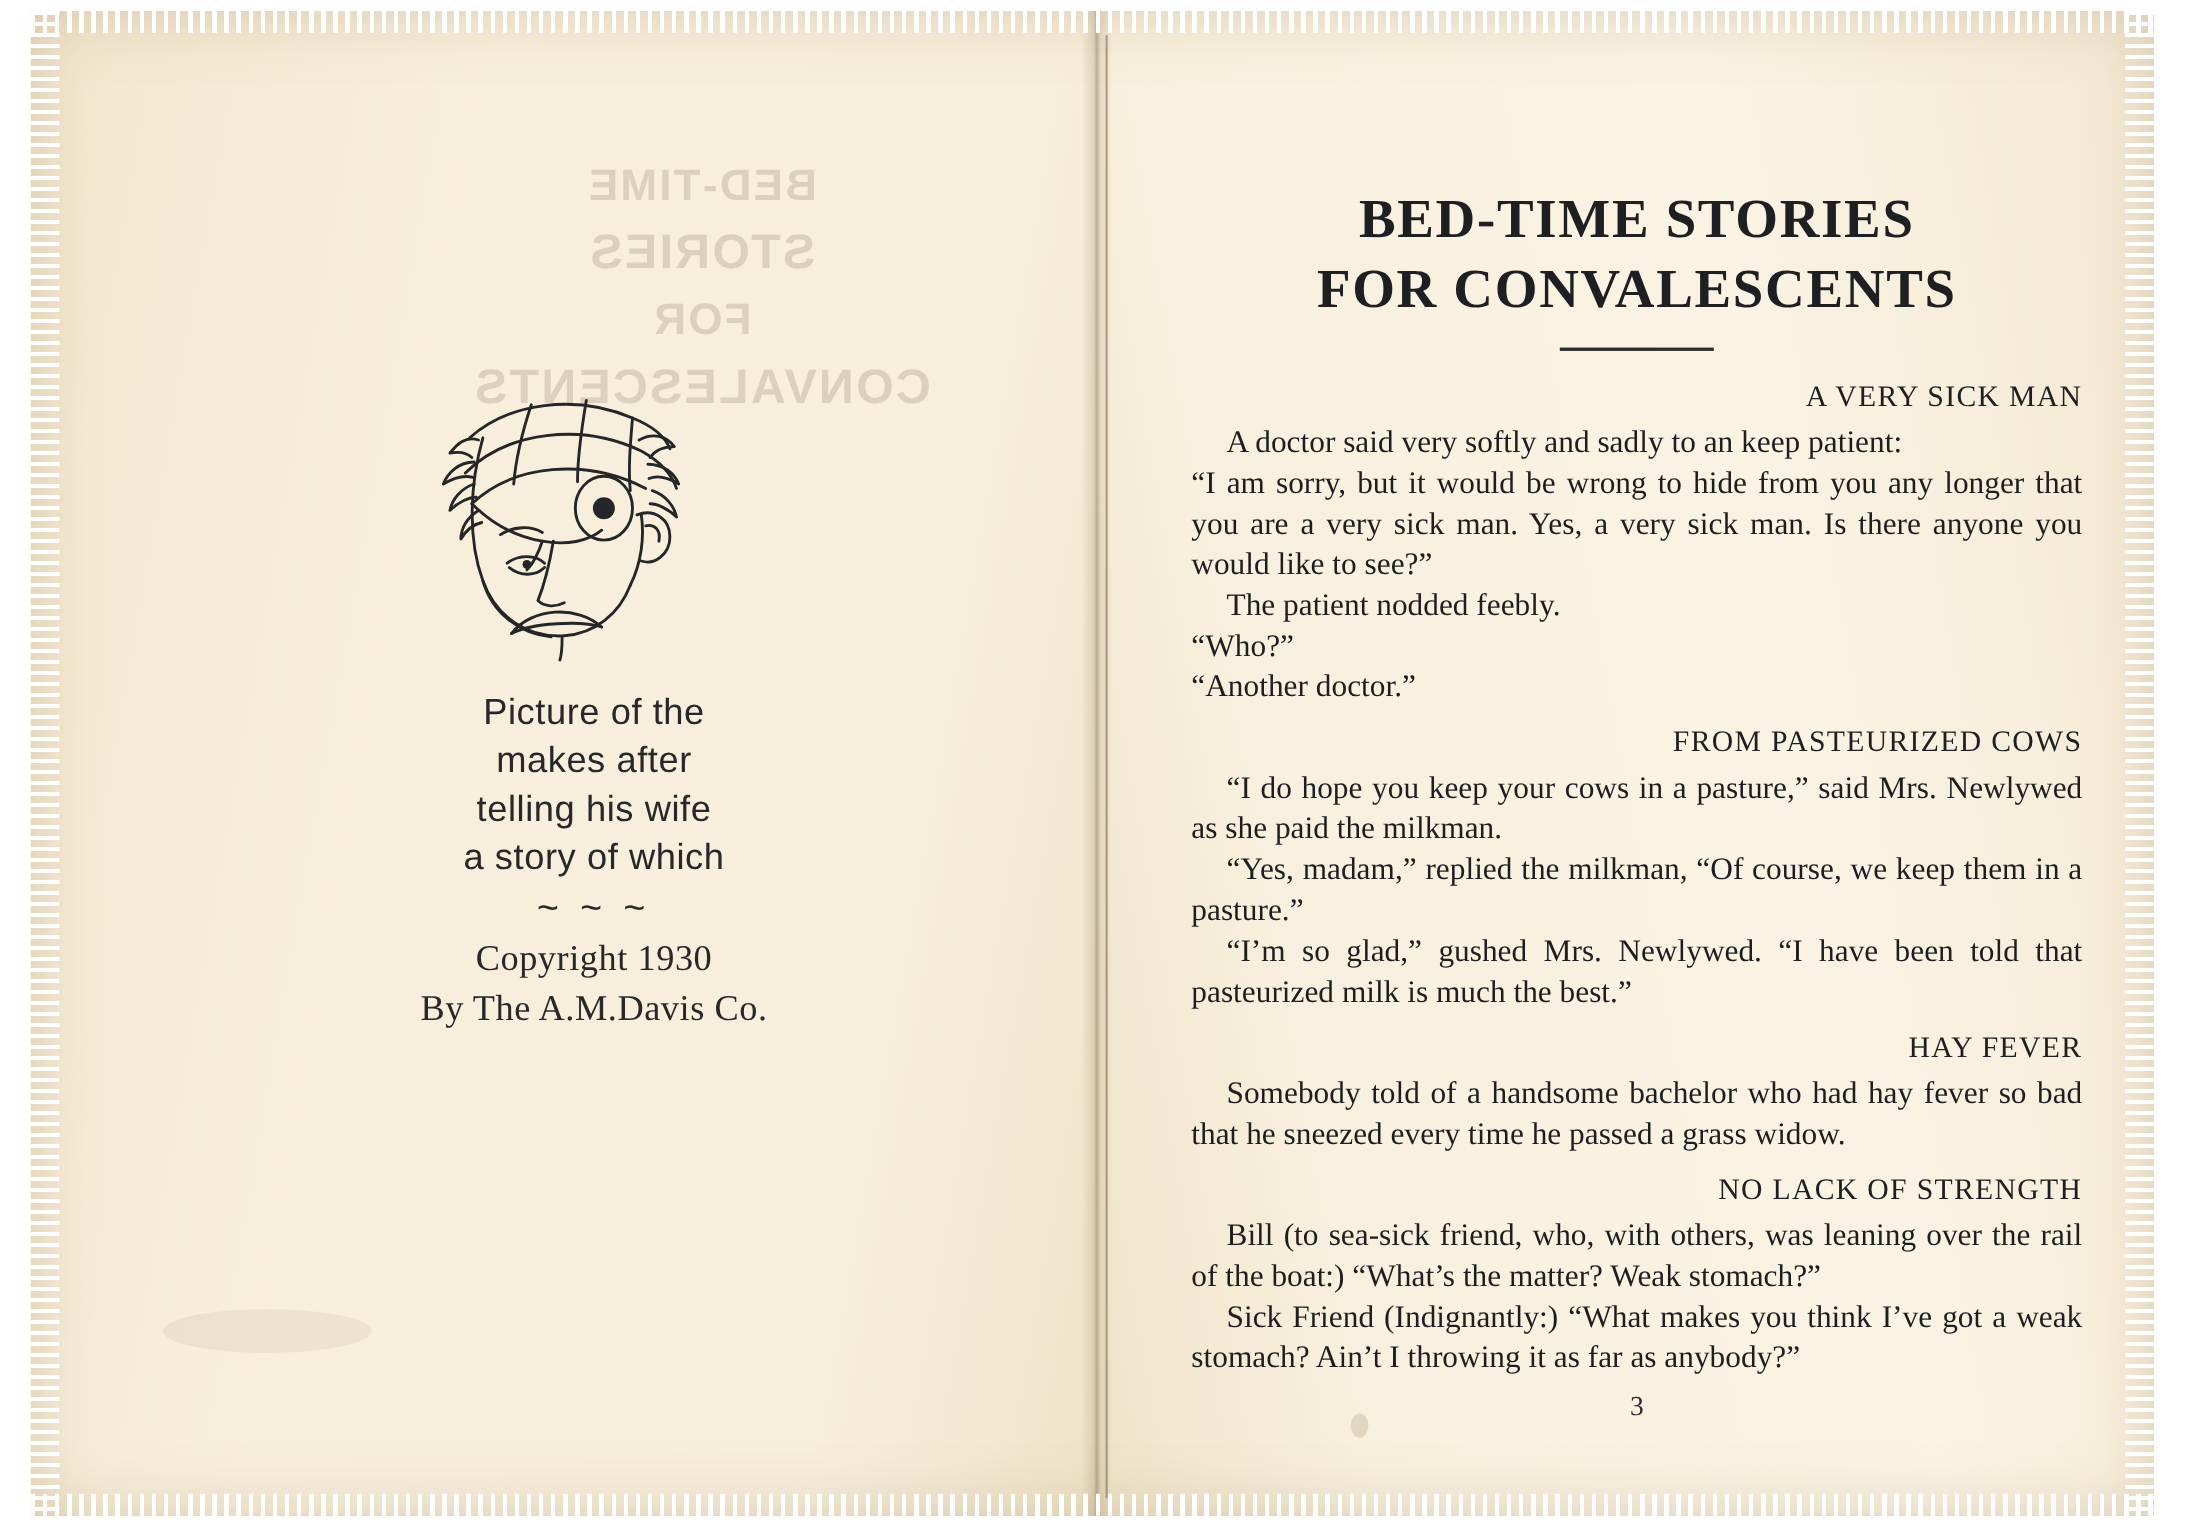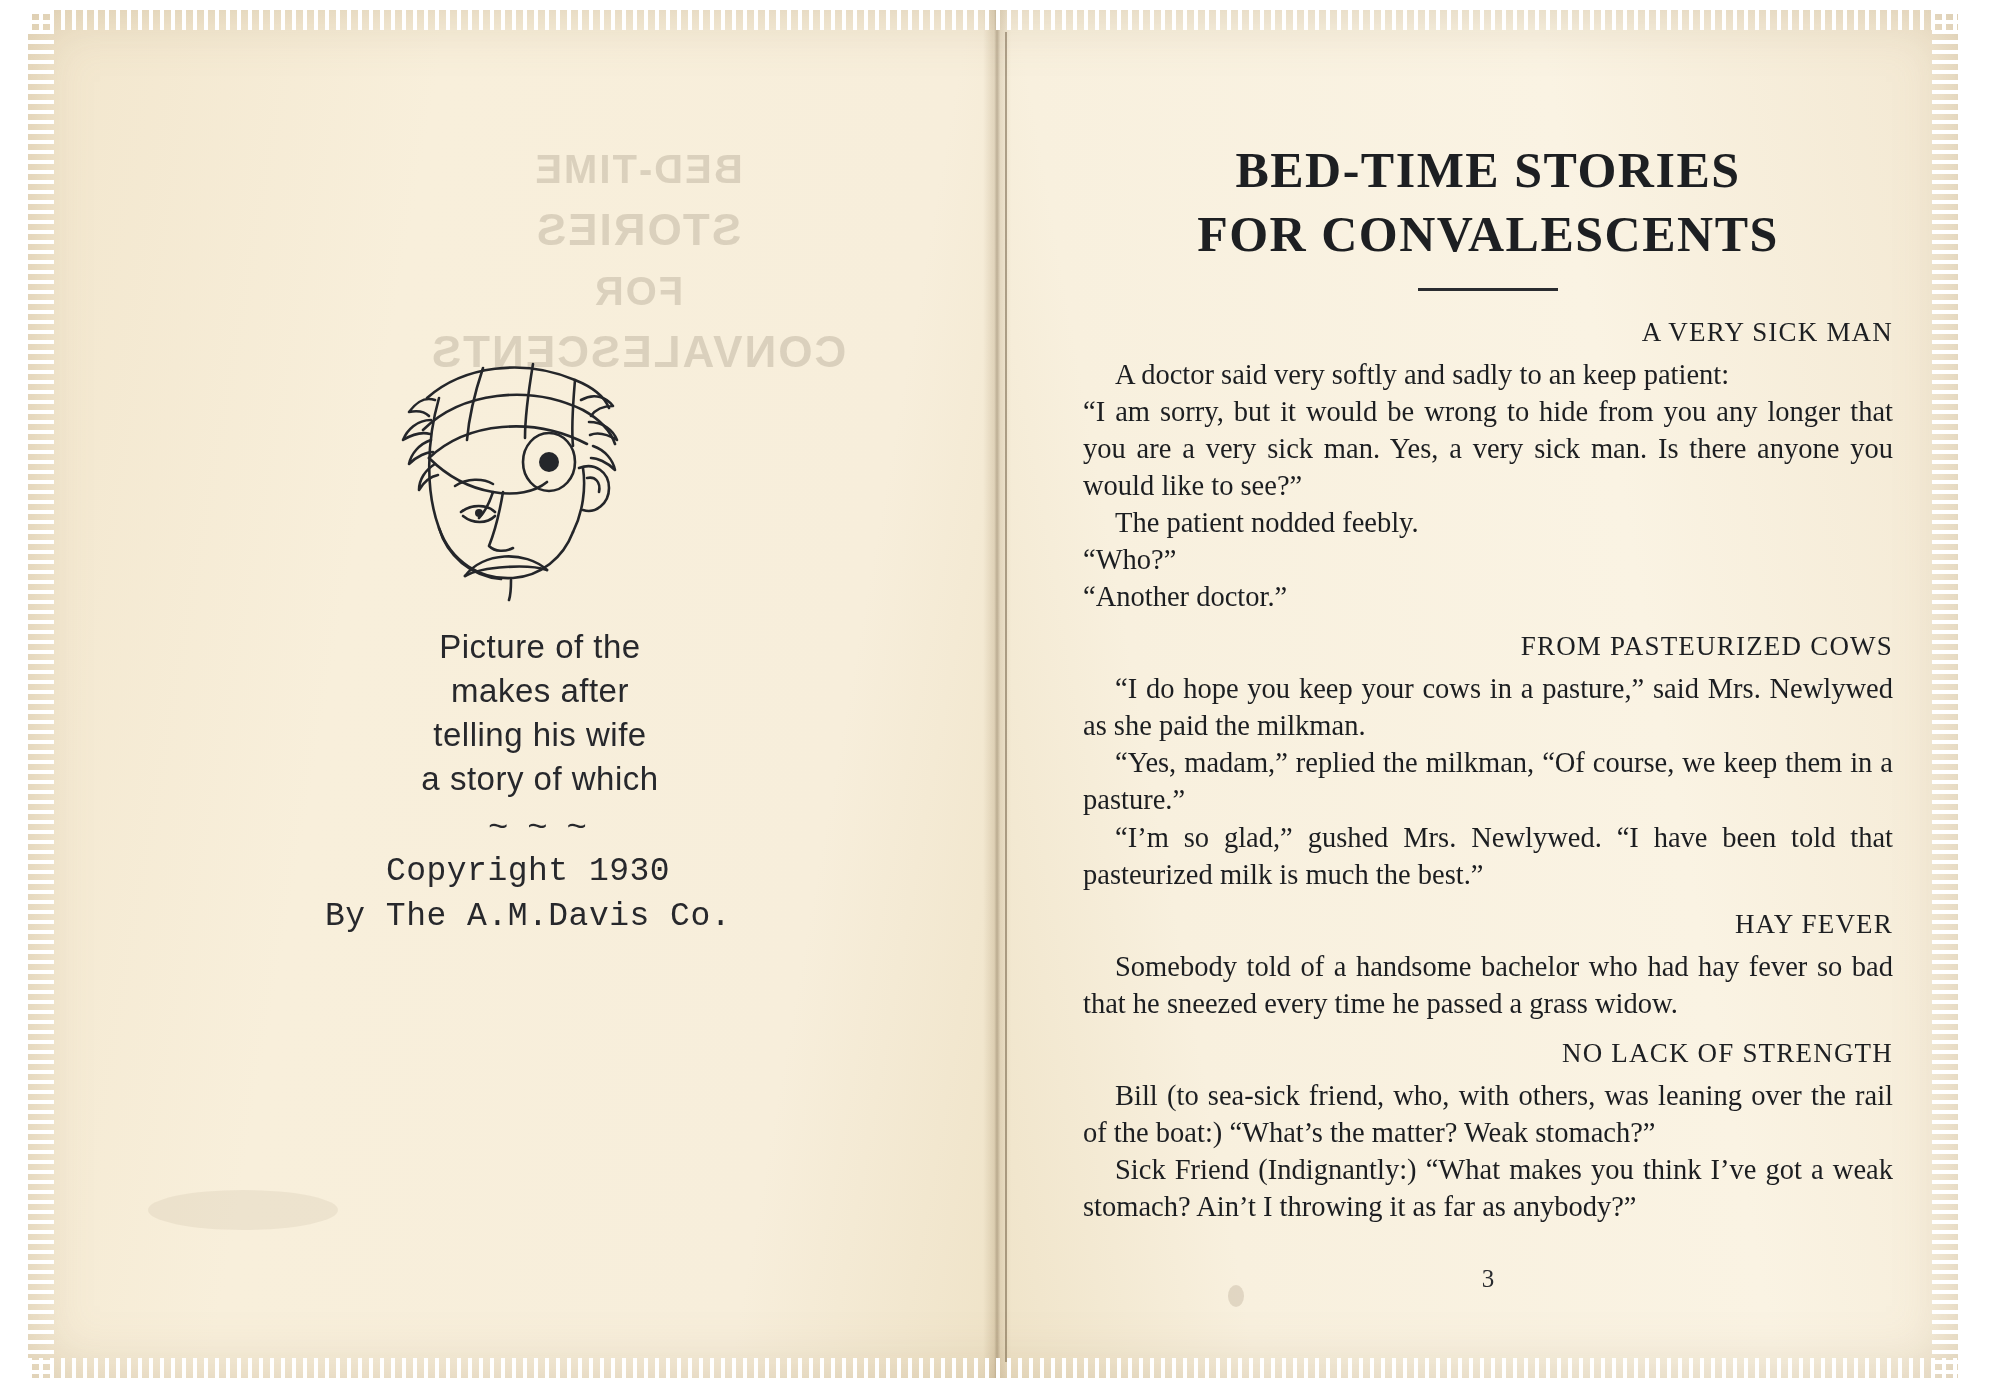--- a/index.html
+++ b/index.html
@@ -136,36 +136,36 @@
     letter-spacing: 0.5px;
   }
   .caption div { white-space: nowrap; }
   .squiggle {
     font-size: 34px;
     letter-spacing: 5px;
     margin-top: 2px;
   }
   .copyright {
     position: absolute;
-    left: 160px;
+    left: 172px;
     top: 800px;
     width: 560px;
     text-align: center;
-    font-family: Liberation Mono, monospace;
+    font-family: Liberation Serif, serif;
     color: #27282c;
     font-size: 33px;
     line-height: 1.35;
     letter-spacing: 0.5px;
   }
 
   
   .right-content {
     position: absolute;
     left: 1055px;
-    top: 128px;
+    top: 156px;
     width: 810px;
   }
   .title {
     text-align: center;
     font-family: "Liberation Serif", serif;
     font-weight: bold;
     color: #1d1f22;
     font-size: 50px;
     letter-spacing: 1.5px;
     line-height: 1.28;

